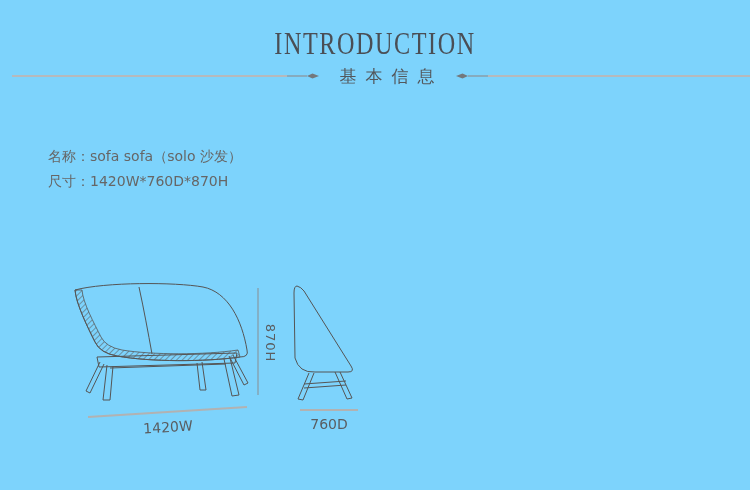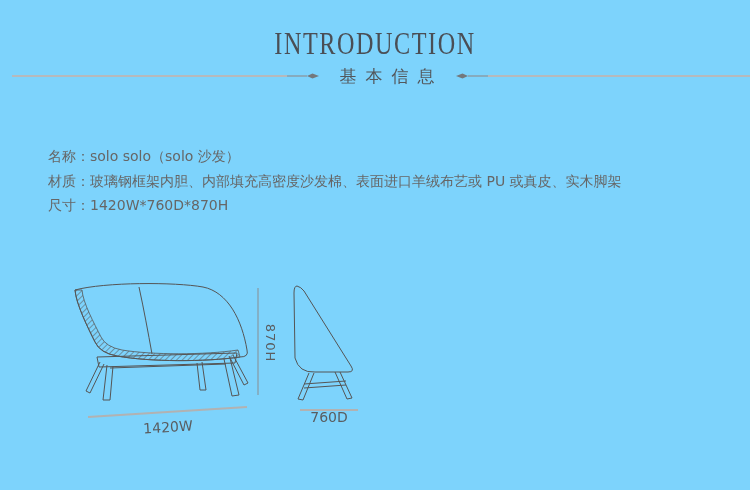--- a/index.html
+++ b/index.html
@@ -87,21 +87,21 @@
     left: 244px; top: 66px; width: 52px;
     font-size: 13px;
     letter-spacing: 1px;
     transform: rotate(90deg);
   }
   .dim-label.width {
     left: 130px; top: 150px; width: 76px;
     transform: rotate(-3.5deg);
   }
   .dim-label.depth {
-    left: 301px; top: 140px; width: 56px;
+    left: 301px; top: 147px; width: 56px;
   }
 </style>
 </head>
 <body>
 
 <div class="page">
 
   <div class="title">INTRODUCTION</div>
 
   <div class="subtitle-row">
@@ -112,22 +112,21 @@
     </svg>
     <div class="subtitle">基本信息</div>
     <svg class="arrow-svg" width="32" height="10" viewBox="0 0 32 10">
       <polygon points="0,5 6.5,2.4 12,5 6.5,7.6" fill="#74787c"></polygon>
       <line x1="12" y1="5" x2="32" y2="5" stroke="#8d9094" stroke-width="1.2"></line>
     </svg>
     <div class="rule"></div>
   </div>
 
   <div class="specs">
-    <div class="spec-line"><span>名称</span><span>：</span><span>solo solo（solo 沙发）</span></div>
-    <div class="spec-line"><span>材质</span><span>：</span><span>玻璃钢框架内胆、内部填充高密度沙发棉、表面进口羊绒布艺或 PU 或真皮、实木脚架</span></div>
+    <div class="spec-line"><span>名称</span><span>：</span><span>sofa sofa（solo 沙发）</span></div>
     <div class="spec-line"><span>尺寸</span><span>：</span><span>1420W*760D*870H</span></div>
   </div>
 
   <div class="diagram">
     <svg width="400" height="180" viewBox="0 0 400 180" fill="none">
       <defs>
         <pattern id="hatch" width="4" height="4" patternUnits="userSpaceOnUse" patternTransform="rotate(45)">
           <line x1="0" y1="0" x2="0" y2="4" stroke="#5a5a5a" stroke-width="1.1"></line>
         </pattern>
       </defs>

